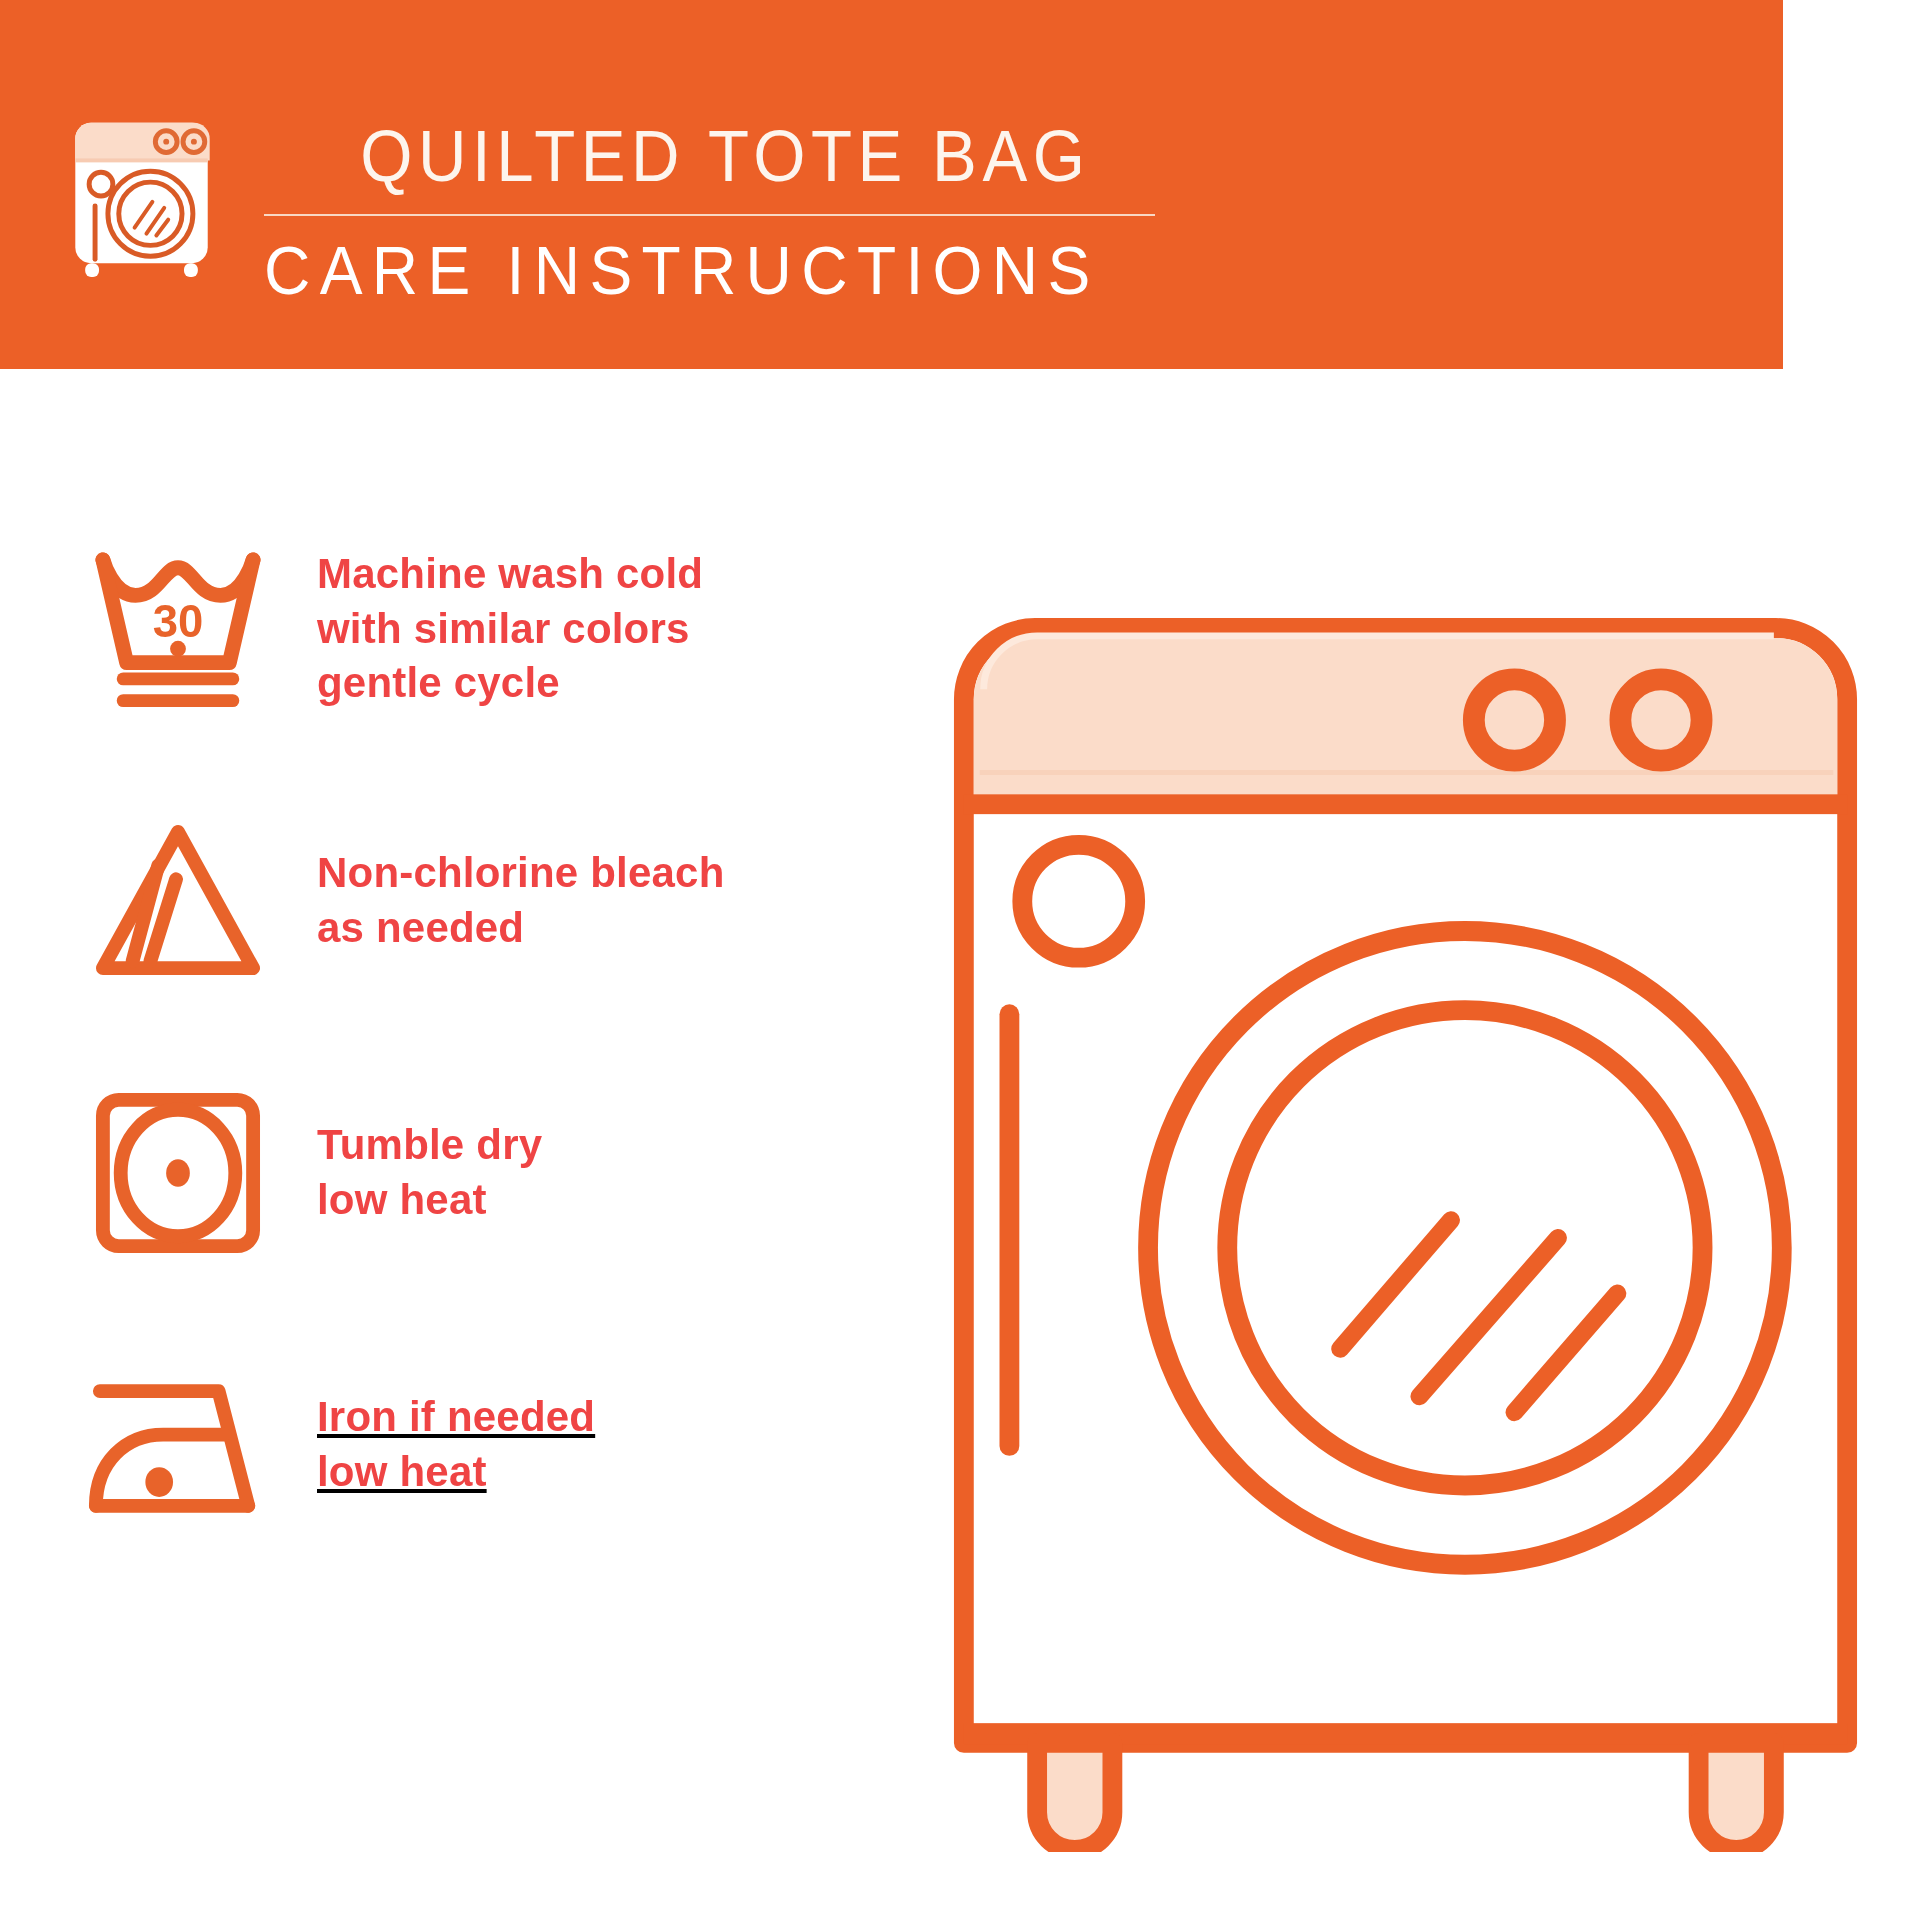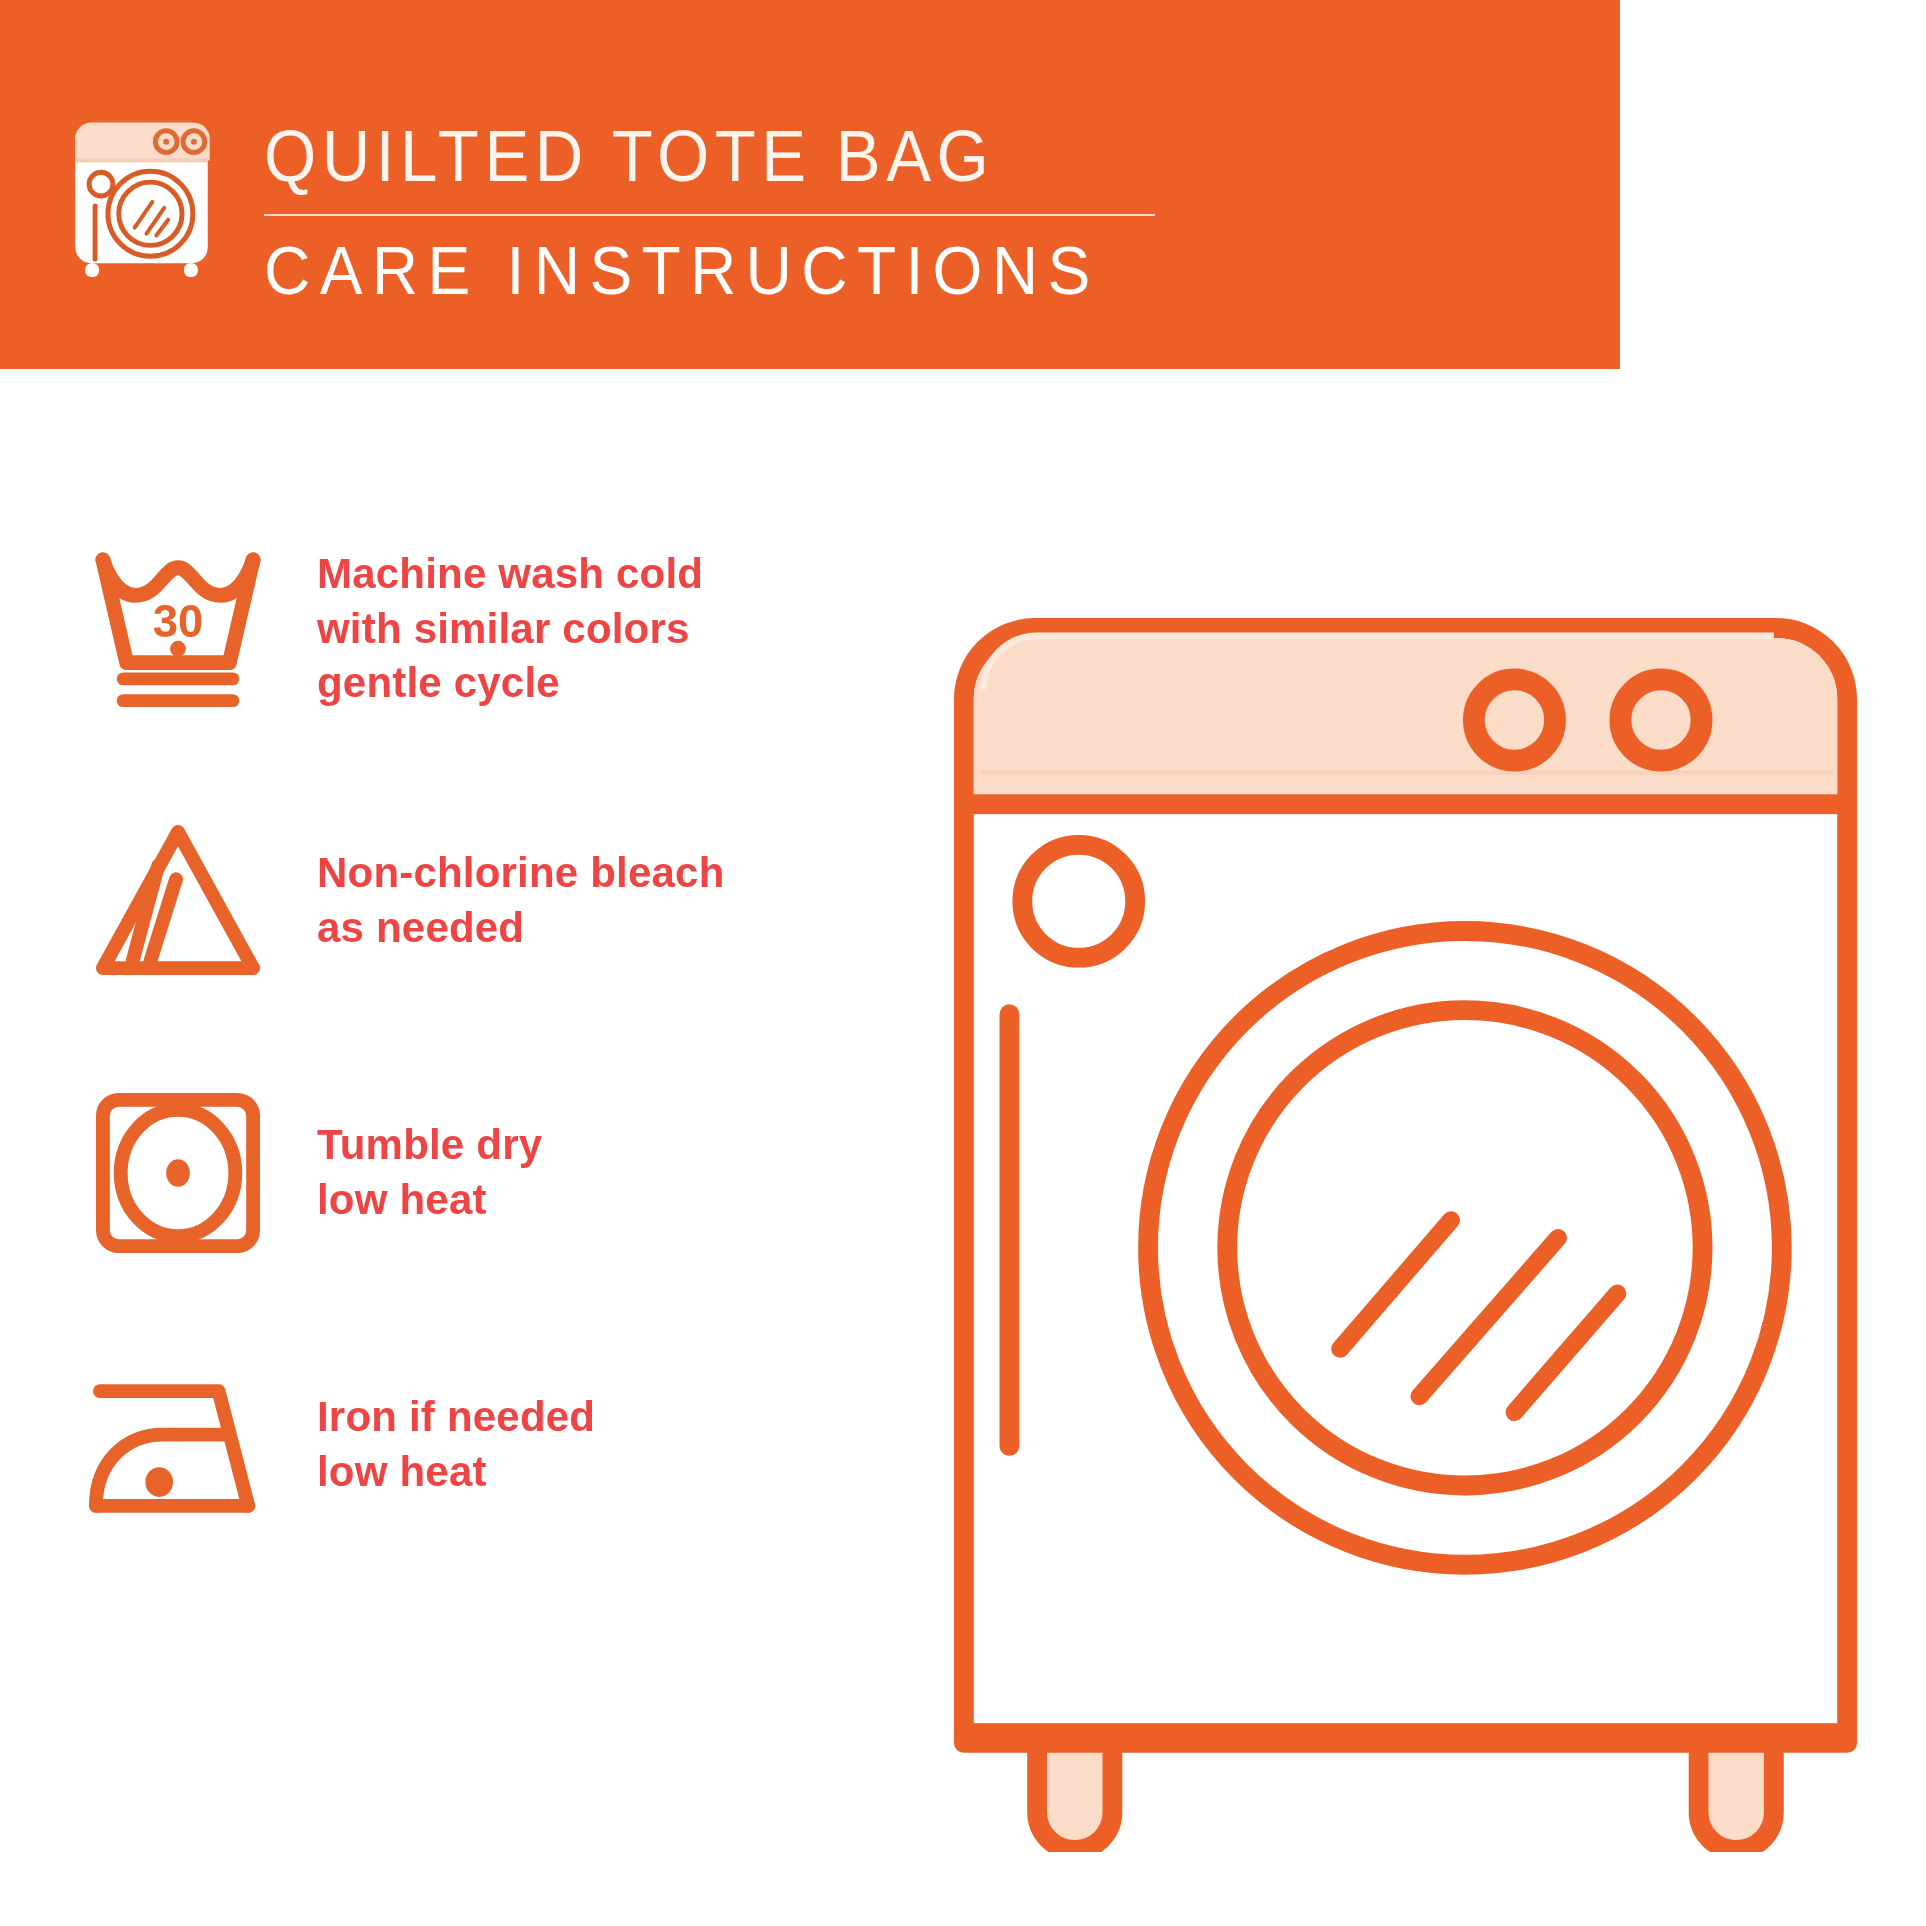--- a/index.html
+++ b/index.html
@@ -6,22 +6,23 @@
   html, body { width:1927px; height:1927px; }
   body {
     background:#FFFFFF;
     font-family:"Liberation Sans", sans-serif;
     overflow:hidden;
     position:relative;
   }
 
   
   #header {
-    position:absolute; left:0; top:0; width:1620px; height:369px;
+    position:absolute; left:0; top:0; width:1783px; height:369px;
     background:#EC6027;
+    text-align:right;
   }
   #header-inner {
     position:absolute; left:69px; top:111px;
     display:flex; align-items:flex-start;
   }
   #header-logo { width:147px; height:168px; flex:0 0 auto; }
   #header-text { margin-left:48px; padding-top:8px; }
   #title-main {
     color:#FDF5ED;
     font-size:73px;
@@ -51,21 +52,21 @@
   
   #care-list {
     position:absolute; left:79px; top:535px;
     width:812px;
   }
   .care-row {
     display:flex; align-items:center;
     height:188px;
     margin-bottom:84px;
   }
-  .care-row:last-child { margin-bottom:0; }
+  .care-row:last-child { margin-bottom:0;text-decoration:underline; }
   .care-icon {
     flex:0 0 198px;
     height:188px;
     display:flex; align-items:center; justify-content:center;
   }
   .care-label {
     margin-left:40px;
     color:#ef4444;
     font-size:42px;
     font-weight:700;

